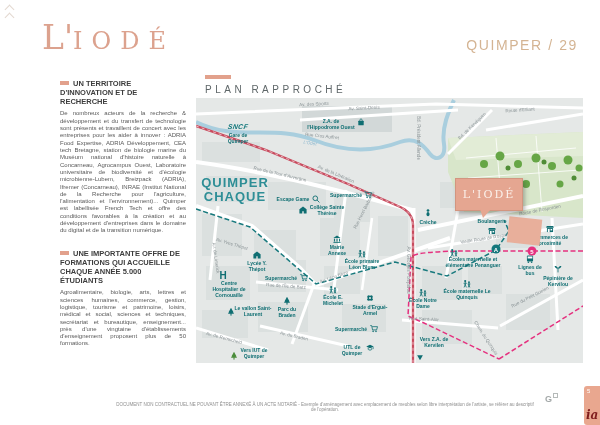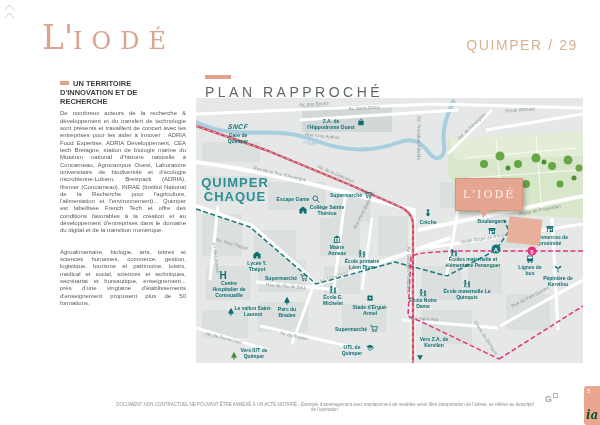--- a/index.html
+++ b/index.html
@@ -12,21 +12,21 @@
   .brand-rest{font-size:24px;letter-spacing:9px;}
   .location{position:absolute;right:22px;top:37px;font-size:14px;letter-spacing:1.6px;color:#d4b493;}
   .chev{position:absolute;width:6px;height:6px;border-left:1.5px solid #e3d8d0;border-top:1.5px solid #e3d8d0;transform:rotate(45deg);}
   
   .sidebar{position:absolute;left:60px;top:79px;width:126px;}
   .sec-title{font-size:7.5px;font-weight:bold;color:#3d3d3d;line-height:1.22;margin:0 0 4px 0;}
   .bullet{display:inline-block;width:9px;height:4px;background:#e2a18c;margin-right:4px;vertical-align:1px;}
   .sec-body{font-size:6px;color:#5a5a5a;text-align:justify;line-height:1.22;margin:0 0 14px 0;}
   
   .map-titlebar{position:absolute;left:205px;top:75px;width:26px;height:4px;background:#e2a18c;}
-  .map-title{position:absolute;left:205px;top:84px;font-size:14px;letter-spacing:3.5px;color:#5e6668;}
+  .map-title{position:absolute;left:205px;top:84px;font-size:10px;letter-spacing:3.5px;color:#5e6668;}
   
   .map{position:absolute;left:196px;top:98px;width:387px;height:265px;overflow:hidden;background:#e5e8e7;}
   .map-svg{position:absolute;left:0;top:0;width:387px;height:265px;}
   .st{position:absolute;font-size:4.6px;color:#8b9497;white-space:nowrap;}
   .st.water{color:#8fb9cf;font-style:italic;}
   .poi{position:absolute;font-size:5px;font-weight:bold;color:#0f6e72;text-align:center;line-height:1.18;
        transform:translate(-50%,-50%);white-space:normal;}
   .nw{white-space:nowrap;}
   .micon{position:absolute;width:9px;height:9px;transform:translate(-50%,-50%);}
   .centre{position:absolute;left:39px;top:92px;transform:translate(-50%,-50%);color:#2e8e96;
@@ -47,21 +47,21 @@
   .iode-building{position:absolute;left:312px;top:120px;width:33px;height:26px;background:#e8af9b;transform:rotate(6deg);}
   
   .nexity{position:absolute;left:60px;top:388px;width:41px;height:31px;background:#d6112e;
           border-radius:45%/50%;display:flex;align-items:center;justify-content:center;
           color:#fff;font-size:9.5px;font-weight:bold;letter-spacing:.2px;}
   .disclaimer{position:absolute;left:115px;top:402px;width:420px;font-size:4.5px;color:#8e8e8e;text-align:center;}
   .gmark{position:absolute;left:545px;top:393px;font-size:9px;font-weight:bold;color:#a3a8a8;}
   .gmark:after{content:"";display:inline-block;width:3px;height:3px;border:1px solid #b5bab9;margin-left:1px;vertical-align:4px;}
   .corner{position:absolute;left:584px;top:386px;width:16px;height:39px;background:#e9a78f;border-radius:3px 0 0 3px;}
   .corner .c5{position:absolute;left:3px;top:2px;font-size:6px;color:#fff;}
-  .corner .cia{position:absolute;left:2px;bottom:3px;font-size:12px;font-weight:bold;color:#14532d;
+  .corner .cia{position:absolute;left:2px;bottom:3px;font-size:12px;font-weight:bold;color:#7f1d1d;
           font-family:"DejaVu Serif",serif;font-style:italic;}
 </style>
 </head>
 <body>
 
 <svg width="0" height="0" style="position:absolute">
   <defs>
     <symbol id="i-school" viewBox="0 0 10 10">
         <path d="M1 4.2 L5 1.2 L9 4.2 L9 9 L5.8 9 L5.8 6.5 L4.2 6.5 L4.2 9 L1 9 Z" fill="#0f6e72"></path>
       </symbol>
@@ -173,20 +173,21 @@
 
   <div class="brand">
     <span class="brand-first">L'</span>
     <span class="brand-rest">IODÉ</span>
   </div>
   <div class="location">QUIMPER / 29</div>
 
   <div class="sidebar">
     <div class="sec-title"><span class="bullet"></span><span>UN TERRITOIRE D'INNOVATION ET DE RECHERCHE</span></div>
     <div class="sec-body">De nombreux acteurs de la recherche &amp; développement et du transfert de technologie sont présents et travaillent de concert avec les entreprises pour les aider à innover : ADRIA Food Expertise, ADRIA Développement, CEA tech Bretagne, station de biologie marine du Muséum national d'histoire naturelle à Concarneau, Agrocampus Ouest, Laboratoire universitaire de biodiversité et d'écologie microbienne-Lubem, Breizpack (ADRIA), Ifremer (Concarneau), INRAE (Institut National de la Recherche pour l'agriculture, l'alimentation et l'environnement)... Quimper est labellisée French Tech et offre des conditions favorables à la création et au développement d'entreprises dans le domaine du digital et de la transition numérique.</div>
+    <div class="sec-title"><span class="bullet"></span><span>UNE IMPORTANTE OFFRE DE FORMATIONS QUI ACCUEILLE CHAQUE ANNÉE 5.000 ÉTUDIANTS</span></div>
     <div class="sec-body">Agroalimentaire, biologie, arts, lettres et sciences humaines, commerce, gestion, logistique, tourisme et patrimoine, loisirs, médical et social, sciences et techniques, secrétariat et bureautique, enseignement... près d'une vingtaine d'établissements d'enseignement proposent plus de 50 formations.</div>
   </div>
 
   <div class="map-titlebar"></div>
   <div class="map-title">PLAN RAPPROCHÉ</div>
 
   <div class="map">
     <svg class="map-svg" viewBox="0 0 387 265" preserveAspectRatio="none">
       <rect width="387" height="265" fill="#e5e8e7"></rect>
       <g fill="#dbe0df">

